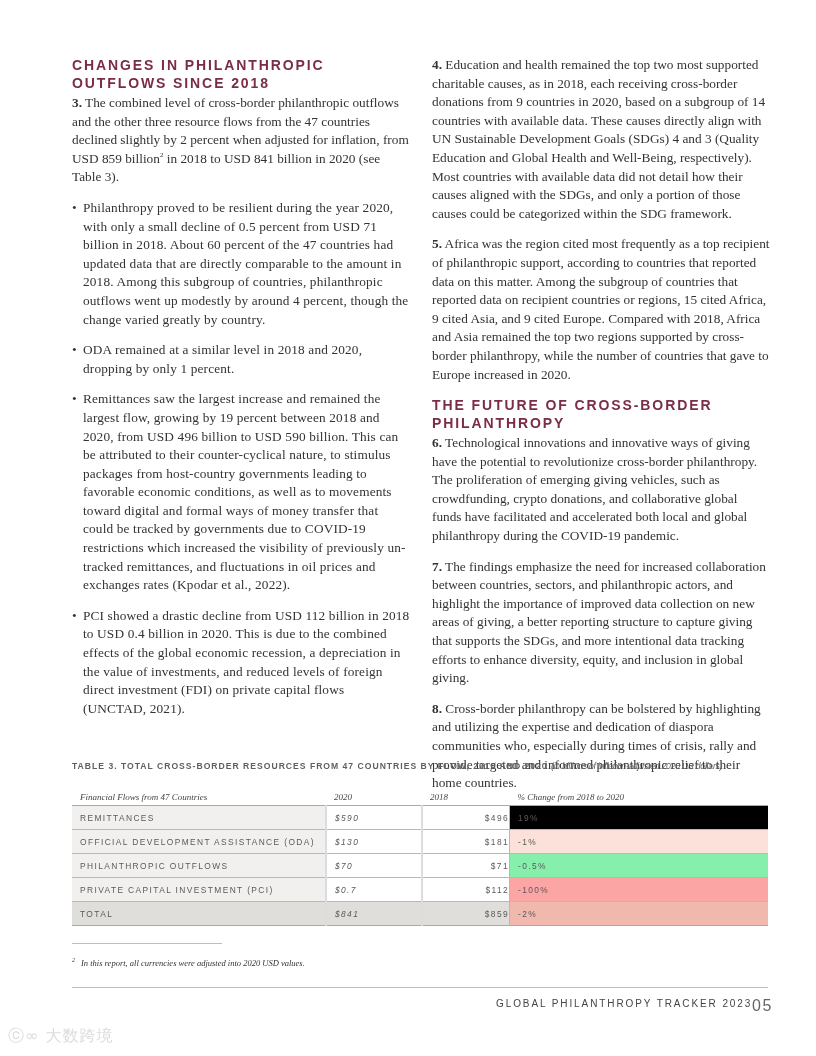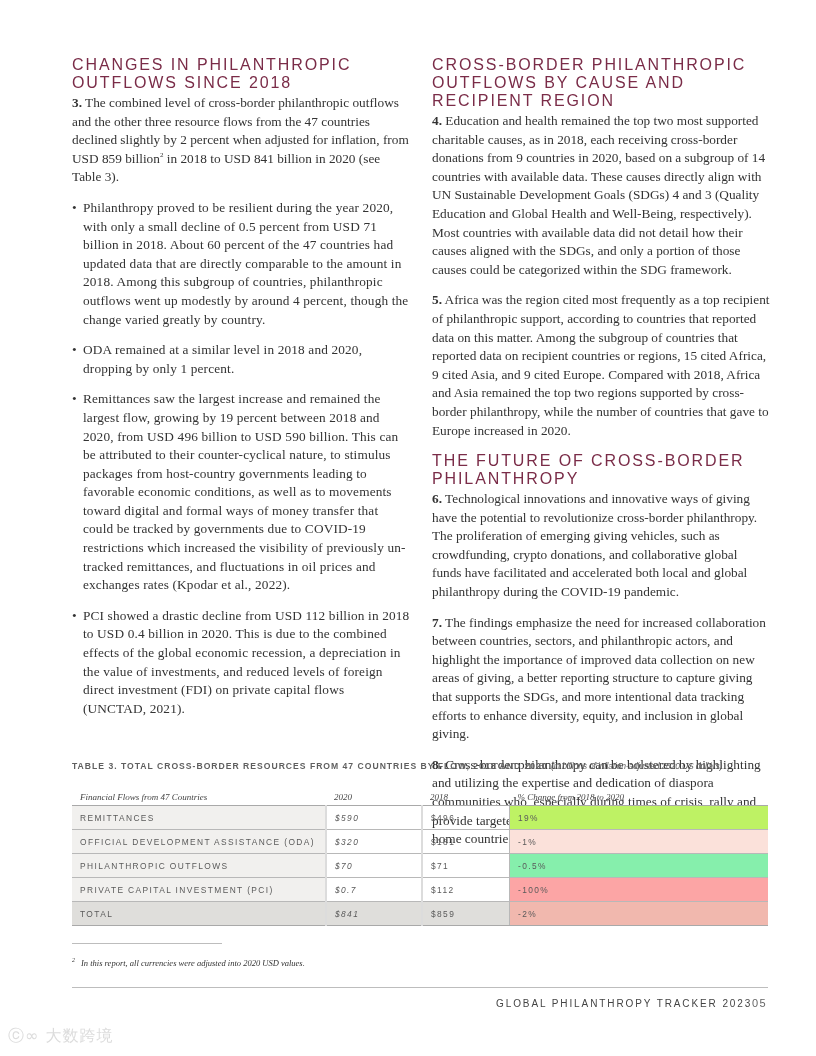--- a/index.html
+++ b/index.html
@@ -1,22 +1,22 @@
 <!DOCTYPE html>
 <html><head>
 <meta charset="utf-8">
 <style>
   html, body { margin:0; padding:0; background:#ffffff; }
   body { width:816px; height:1056px; position:relative; overflow:hidden; color:#333333; }
   .col { position:absolute; top:56px; width:338px; }
   .col-left { left:72px; }
   .col-right { left:432px; }
   .heading {
-    font-family:"Liberation Sans", sans-serif; font-size:16px; letter-spacing:1.9px;
-    color:#7a2c48; text-transform:uppercase; line-height:18px; margin:0 0 2px 0; font-weight:normal;
+    font-family:"Liberation Sans", sans-serif; font-size:14px; letter-spacing:1.9px;
+    color:#7a2c48; text-transform:uppercase; line-height:18px; margin:0 0 2px 0; font-weight:bold;
   }
   .para {
     font-family:"Liberation Serif", serif; font-size:13.3px; line-height:18.6px;
     color:#333333; margin:0 0 12px 0;
   }
   .para .num { font-weight:bold; }
   .para sup { font-size:7px; vertical-align:6px; line-height:0; }
   .bullets { list-style:none; margin:0; padding:0; }
   .bullets li {
     font-family:"Liberation Serif", serif; font-size:13.3px; line-height:18.6px;
@@ -38,38 +38,38 @@
   table.flows th {
     font-family:"Liberation Serif", serif; font-style:italic; font-weight:normal; font-size:9px;
     color:#444; text-align:left; padding:2px 0 2px 8px; height:13px; border-bottom:1.5px solid #a9a9a9;
   }
   table.flows td {
     font-size:8.4px; letter-spacing:1.4px; color:#5a5a5a; height:23px; padding:0 0 0 8px;
     border-bottom:1px solid #b8b8b8;
   }
   table.flows td.label { background:#f1f0ee; width:245px; }
   table.flows td.v20 { width:86px; border-left:2px solid #dcdcdc;font-style:italic; }
-  table.flows td.v18 { width:78px; border-left:2px solid #dcdcdc; }
+  table.flows td.v18 { width:78px; border-left:2px solid #dcdcdc;text-align:right; }
   table.flows td.chg { border-left:1px solid #b8b8b8; }
   table.flows tr.total td.label, table.flows tr.total td.v20, table.flows tr.total td.v18 { background:#dfdedb; }
   table.flows tr.total td { border-bottom:1.5px solid #a9a9a9; }
 
   .fn-rule { position:absolute; left:72px; top:943px; width:150px; height:1px; background:#bdbdbd; }
   .footnote {
     position:absolute; left:72px; top:957px; font-family:"Liberation Serif", serif; font-style:italic;
     font-size:8.5px; color:#333;
   }
   .footnote sup { font-size:6px; vertical-align:4px; margin-right:6px; }
   .foot-rule { position:absolute; left:72px; top:987px; width:696px; height:1px; background:#bdbdbd; }
   .running {
     position:absolute; top:998px; left:496px; font-family:"Liberation Sans", sans-serif; font-size:10px;
     letter-spacing:1.9px; color:#444;
   }
   .pagenum {
-    position:absolute; top:997px; left:752px; font-family:"Liberation Sans", sans-serif; font-size:11px;
+    position:absolute; top:997px; left:752px; font-family:"Liberation Sans", sans-serif; font-size:16px;
     letter-spacing:1.5px; color:#666;
   }
   .watermark {
     position:absolute; left:8px; top:1026px; font-family:"DejaVu Sans", sans-serif; font-size:16px;
     color:#dcdcdc; letter-spacing:1px;
   }
 </style>
 </head>
 <body>
 
@@ -80,21 +80,20 @@
   </p>
   <ul class="bullets">
     <li><span class="dot">•</span><span>Philanthropy proved to be resilient during the year 2020, with only a small decline of 0.5 percent from USD 71 billion in 2018. About 60 percent of the 47 countries had updated data that are directly comparable to the amount in 2018. Among this subgroup of countries, philanthropic outflows went up modestly by around 4 percent, though the change varied greatly by country.</span></li>
     <li><span class="dot">•</span><span>ODA remained at a similar level in 2018 and 2020, dropping by only 1 percent.</span></li>
     <li><span class="dot">•</span><span>Remittances saw the largest increase and remained the largest flow, growing by 19 percent between 2018 and 2020, from USD 496 billion to USD 590 billion. This can be attributed to their counter-cyclical nature, to stimulus packages from host-country governments leading to favorable economic conditions, as well as to movements toward digital and formal ways of money transfer that could be tracked by governments due to COVID-19 restrictions which increased the visibility of previously un-tracked remittances, and fluctuations in oil prices and exchanges rates (Kpodar et al., 2022).</span></li>
     <li><span class="dot">•</span><span>PCI showed a drastic decline from USD 112 billion in 2018 to USD 0.4 billion in 2020. This is due to the combined effects of the global economic recession, a depreciation in the value of investments, and reduced levels of foreign direct investment (FDI) on private capital flows (UNCTAD, 2021).</span></li>
   </ul>
 </div>
 
 <div class="col col-right">
-  <h2 class="heading">CROSS-BORDER PHILANTHROPIC OUTFLOWS BY CAUSE AND RECIPIENT REGION</h2>
   <p class="para"><span class="num">4.</span><span> Education and health remained the top two most supported charitable causes, as in 2018, each receiving cross-border donations from 9 countries in 2020, based on a subgroup of 14 countries with available data. These causes directly align with UN Sustainable Development Goals (SDGs) 4 and 3 (Quality Education and Global Health and Well-Being, respectively). Most countries with available data did not detail how their causes aligned with the SDGs, and only a portion of those causes could be categorized within the SDG framework.</span></p>
   <p class="para"><span class="num">5.</span><span> Africa was the region cited most frequently as a top recipient of philanthropic support, according to countries that reported data on this matter. Among the subgroup of countries that reported data on recipient countries or regions, 15 cited Africa, 9 cited Asia, and 9 cited Europe. Compared with 2018, Africa and Asia remained the top two regions supported by cross-border philanthropy, while the number of countries that gave to Europe increased in 2020.</span></p>
   <h2 class="heading right-heading2">THE FUTURE OF CROSS-BORDER PHILANTHROPY</h2>
   <p class="para"><span class="num">6.</span><span> Technological innovations and innovative ways of giving have the potential to revolutionize cross-border philanthropy. The proliferation of emerging giving vehicles, such as crowdfunding, crypto donations, and collaborative global funds have facilitated and accelerated both local and global philanthropy during the COVID-19 pandemic.</span></p>
   <p class="para"><span class="num">7.</span><span> The findings emphasize the need for increased collaboration between countries, sectors, and philanthropic actors, and highlight the importance of improved data collection on new areas of giving, a better reporting structure to capture giving that supports the SDGs, and more intentional data tracking efforts to enhance diversity, equity, and inclusion in global giving.</span></p>
   <p class="para"><span class="num">8.</span><span> Cross-border philanthropy can be bolstered by highlighting and utilizing the expertise and dedication of diaspora communities who, especially during times of crisis, rally and provide targeted and informed philanthropic relief to their home countries.</span></p>
 </div>
 
 <div class="table-title"><span>TABLE 3. TOTAL CROSS-BORDER RESOURCES FROM 47 COUNTRIES BY FLOW, 2018 AND 2020</span> <span class="unit">(in billions of inflation-adjusted 2020 US dollars)</span></div>
 
@@ -105,25 +104,25 @@
       <th>2020</th>
       <th>2018</th>
       <th>% Change from 2018 to 2020</th>
     </tr>
   </thead>
   <tbody>
     <tr>
       <td class="label">REMITTANCES</td>
       <td class="v20">$590</td>
       <td class="v18">$496</td>
-      <td class="chg" style="background: #bef264;">19%</td>
+      <td class="chg" style="background: #000000;">19%</td>
     </tr>
     <tr>
       <td class="label">OFFICIAL DEVELOPMENT ASSISTANCE (ODA)</td>
-      <td class="v20">$320</td>
+      <td class="v20">$130</td>
       <td class="v18">$181</td>
       <td class="chg" style="background: rgb(251, 225, 218);">-1%</td>
     </tr>
     <tr>
       <td class="label">PHILANTHROPIC OUTFLOWS</td>
       <td class="v20">$70</td>
       <td class="v18">$71</td>
       <td class="chg" style="background: #86efac;">-0.5%</td>
     </tr>
     <tr>

